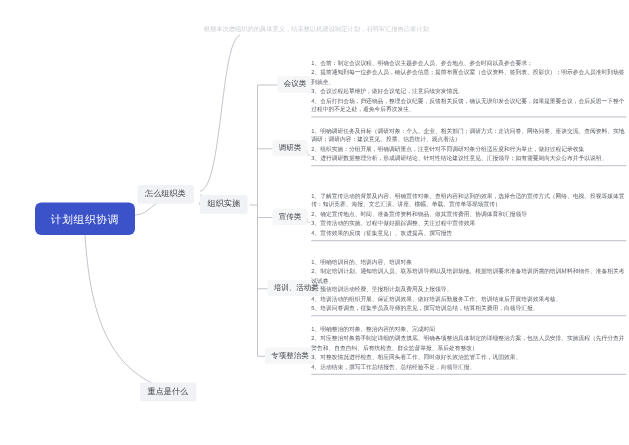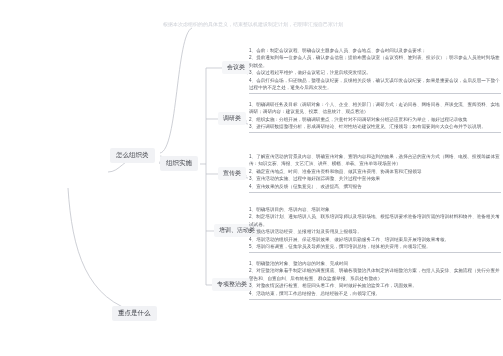--- a/index.html
+++ b/index.html
@@ -85,20 +85,21 @@
     <path d="M206,231 L214,231" fill="none" stroke="#b9bcc4" stroke-width=".7"></path>
     <path d="M206,285 L212,285" fill="none" stroke="#b9bcc4" stroke-width=".7"></path>
 
     <path d="M245,68 C250,68 244,74 248,74" fill="none" stroke="#b9bcc4" stroke-width=".7"></path>
     <path d="M243,119 C249,119 243,124 248,124" fill="none" stroke="#b9bcc4" stroke-width=".7"></path>
     <path d="M243,174 C249,174 243,178 248,178" fill="none" stroke="#b9bcc4" stroke-width=".7"></path>
     <path d="M250,231 C255,231 246,235 248,235" fill="none" stroke="#b9bcc4" stroke-width=".7"></path>
     <path d="M248,285 C253,285 245,289 248,289" fill="none" stroke="#b9bcc4" stroke-width=".7"></path>
   </svg>
 
+  <div class="node root">计划组织协调</div>
 
   <div class="node topnote">根据本次虑组织的的具体意义，结束整以机建设制定计划，召明审汇报自己家计划</div>
 
   <div class="node chip chip-organize">怎么组织类</div>
   <div class="node chip chip-key">重点是什么</div>
 
   <div class="node mid">组织实施</div>
 
   <div class="node cat" style="left:222px;top:61px;">会议类</div>
   <div class="node block" style="left:249px;top:47px;">

